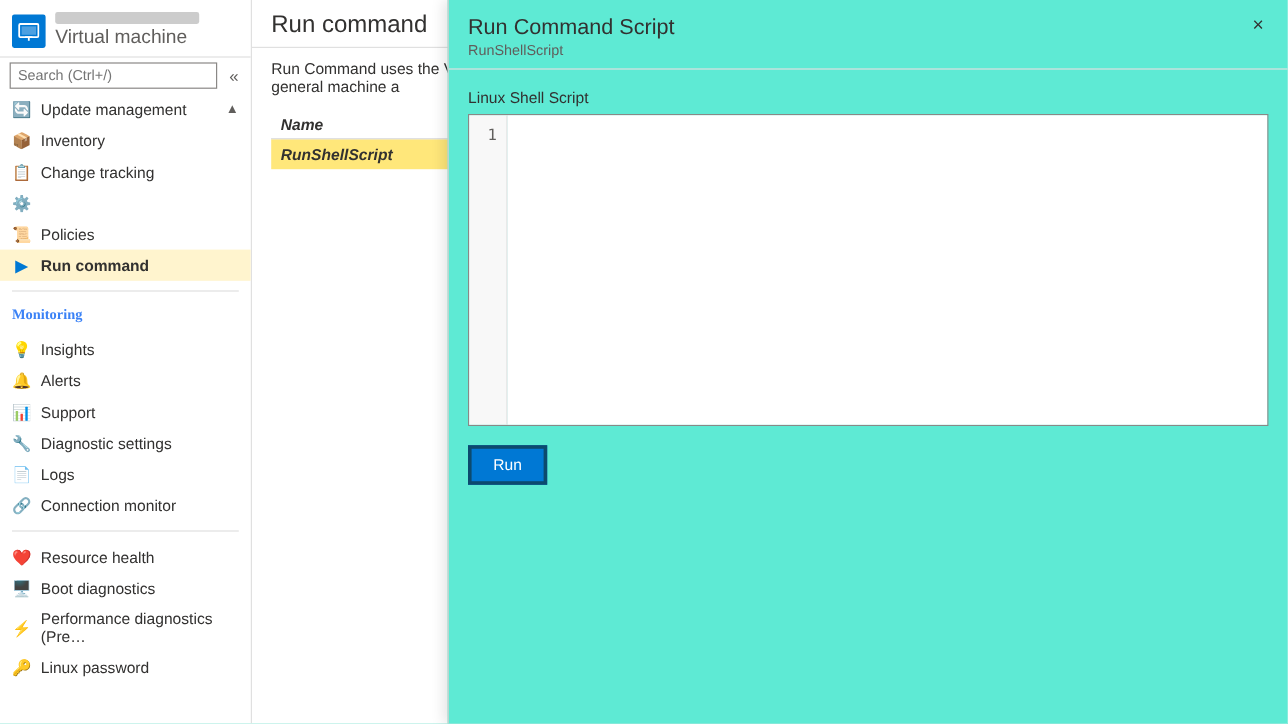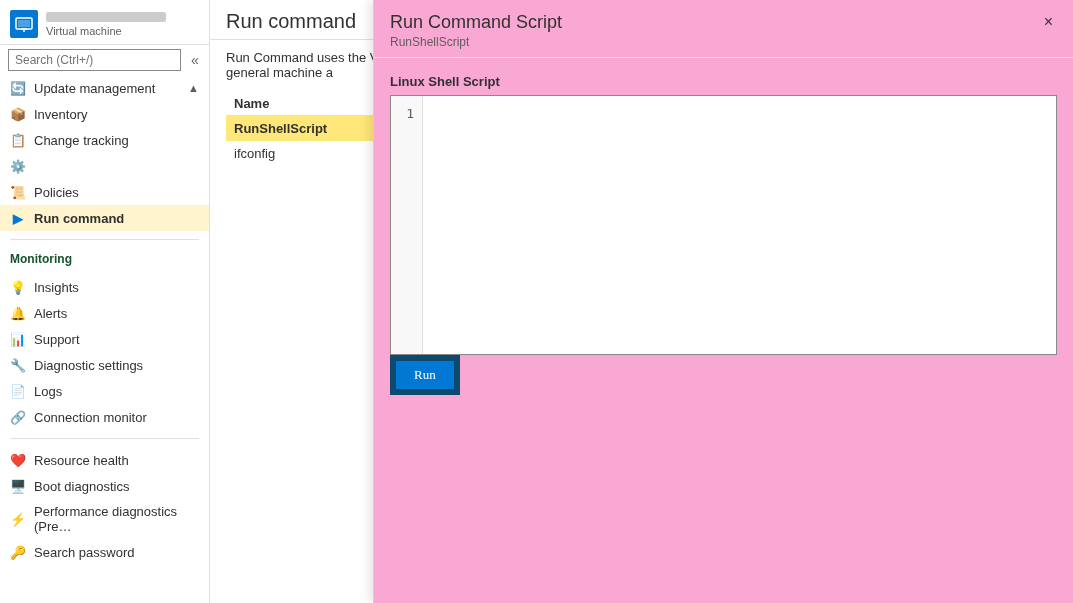--- a/index.html
+++ b/index.html
@@ -46,21 +46,21 @@
       font-weight: 600;
       color: #323130;
       background: #ccc;
       height: 10px;
       width: 120px;
       border-radius: 2px;
       margin-bottom: 3px;
     }
 
     .sidebar-header-text .vm-label {
-      font-size: 11px;
+      font-size: 16px;
       color: #605e5c;
     }
 
     .collapse-btn {
       width: 20px;
       height: 20px;
       background: none;
       border: none;
       cursor: pointer;
       color: #605e5c;
@@ -108,21 +108,22 @@
       flex-shrink: 0;
       display: flex;
       align-items: center;
       justify-content: center;
     }
 
     .nav-section-label {
       padding: 8px 10px 4px 10px;
       font-size: 12px;
       font-weight: 600;
-      color: #14532d;
+      color: #3b82f6;
+      font-family: Liberation Serif, serif;
     }
 
     .nav-section-divider {
       border: none;
       border-top: 1px solid #e0e0e0;
       margin: 4px 10px;
     }
 
     
     .main-content {
@@ -155,20 +156,21 @@
     .page-description {
       font-size: 13px;
       color: #323130;
       margin-bottom: 12px;
       max-width: 500px;
     }
 
     .command-table {
       border-collapse: collapse;
       width: 220px;
+      font-style: italic;
     }
 
     .command-table th {
       text-align: left;
       padding: 4px 8px;
       font-size: 13px;
       font-weight: 600;
       color: #323130;
       border-bottom: 1px solid #e0e0e0;
     }
@@ -184,21 +186,21 @@
       background: #ffe77a;
       font-weight: 600;
     }
 
     
     .panel-overlay {
       position: absolute;
       top: 0; right: 0;
       width: 700px;
       height: 603px;
-      background: #f9a8d4;
+      background: #5eead4;
       border-left: 1px solid #d2d0ce;
       box-shadow: -4px 0 10px rgba(0,0,0,0.1);
       display: flex;
       flex-direction: column;
       z-index: 100;
     }
 
     .panel-header {
       display: flex;
       align-items: flex-start;
@@ -236,21 +238,21 @@
       padding: 16px;
       flex: 1;
       display: flex;
       flex-direction: column;
     }
 
     .script-label {
       font-size: 13px;
       color: #323130;
       margin-bottom: 6px;
-      font-weight: 700;
+      font-weight: 400;
     }
 
     .script-editor-wrapper {
       display: flex;
       border: 1px solid #8a8886;
       flex: 1;
       max-height: 260px;
       min-height: 180px;
     }
 
@@ -271,28 +273,28 @@
       padding: 8px;
       font-family: monospace;
       font-size: 13px;
       resize: none;
       border: none;
       outline: none;
       color: #323130;
     }
 
     .run-btn {
+      margin-top: 16px;
       background: #0078d4;
       color: #fff;
-      border: 6px solid #0c4a6e;
+      border: 3px solid #0c4a6e;
       padding: 6px 18px;
       font-size: 13px;
       cursor: pointer;
       align-self: flex-start;
-      font-family: Liberation Serif, serif;
     }
 
     
     ::-webkit-scrollbar { width: 6px; }
     ::-webkit-scrollbar-track { background: #f1f1f1; }
     ::-webkit-scrollbar-thumb { background: #c8c6c4; border-radius: 3px; }
 
     
     .icon-blue { color: #0078d4; }
     .icon-green { color: #107c10; }
@@ -388,44 +390,41 @@
     <div class="nav-item">
       <span class="nav-icon icon-green">🖥️</span>
       <span>Boot diagnostics</span>
     </div>
     <div class="nav-item">
       <span class="nav-icon icon-blue">⚡</span>
       <span>Performance diagnostics (Pre…</span>
     </div>
     <div class="nav-item">
       <span class="nav-icon icon-blue">🔑</span>
-      <span>Search password</span>
+      <span>Linux password</span>
     </div>
   </div>
 </div>
 
 <div class="main-content">
   <div class="page-header">
     <h1>Run command</h1>
   </div>
   <div class="page-body">
     <p class="page-description">Run Command uses the VM agent to run scripts within an Azure Linux VM and for general machine a</p>
     <table class="command-table">
       <thead>
         <tr>
           <th>Name</th>
         </tr>
       </thead>
       <tbody>
         <tr class="selected">
           <td>RunShellScript</td>
         </tr>
-        <tr>
-          <td>ifconfig</td>
-        </tr>
       </tbody>
     </table>
   </div>
 </div>
 
 <div class="panel-overlay">
   <div class="panel-header">
     <div class="panel-header-text">
       <div class="panel-title">Run Command Script</div>
       <div class="panel-subtitle">RunShellScript</div>

